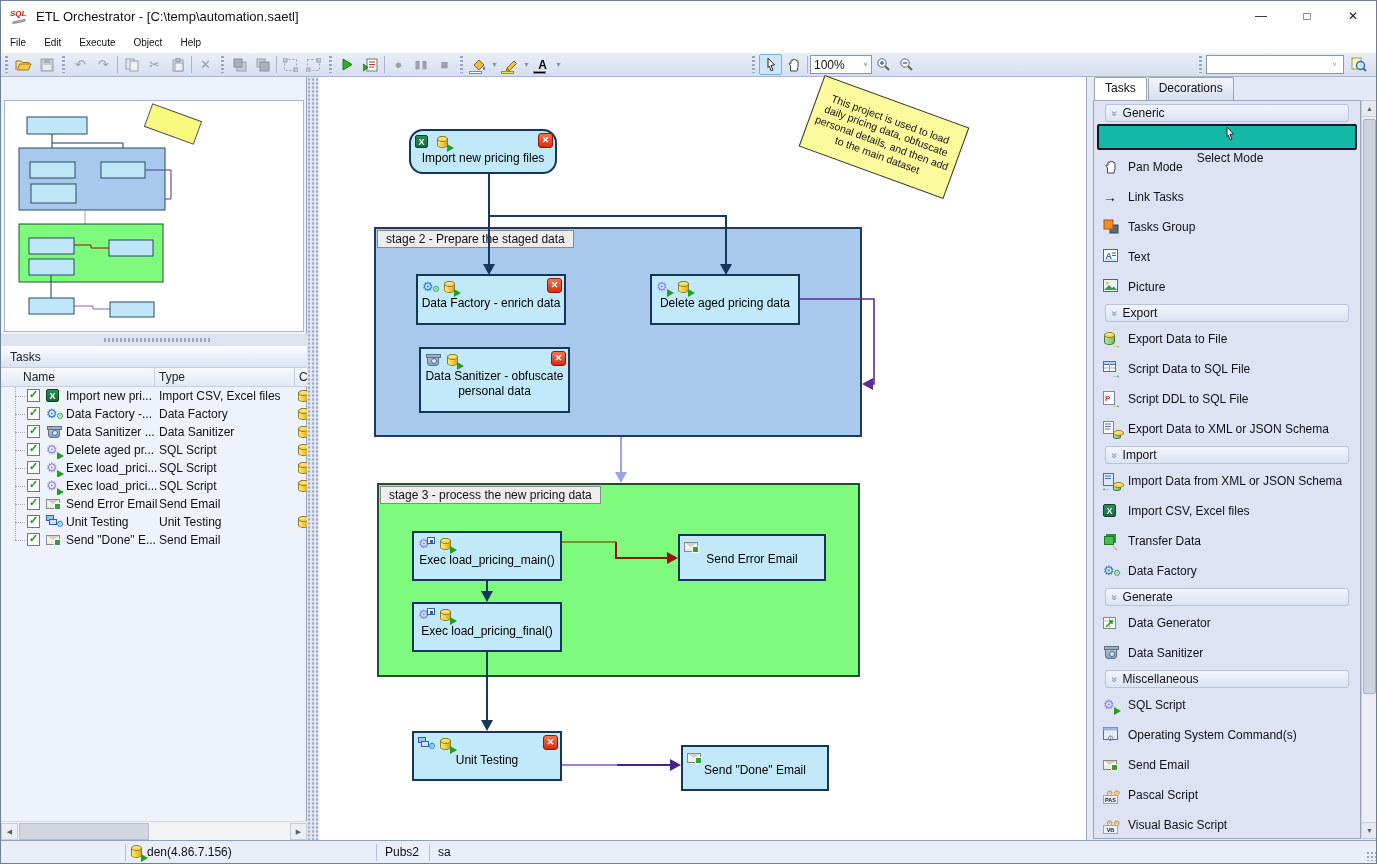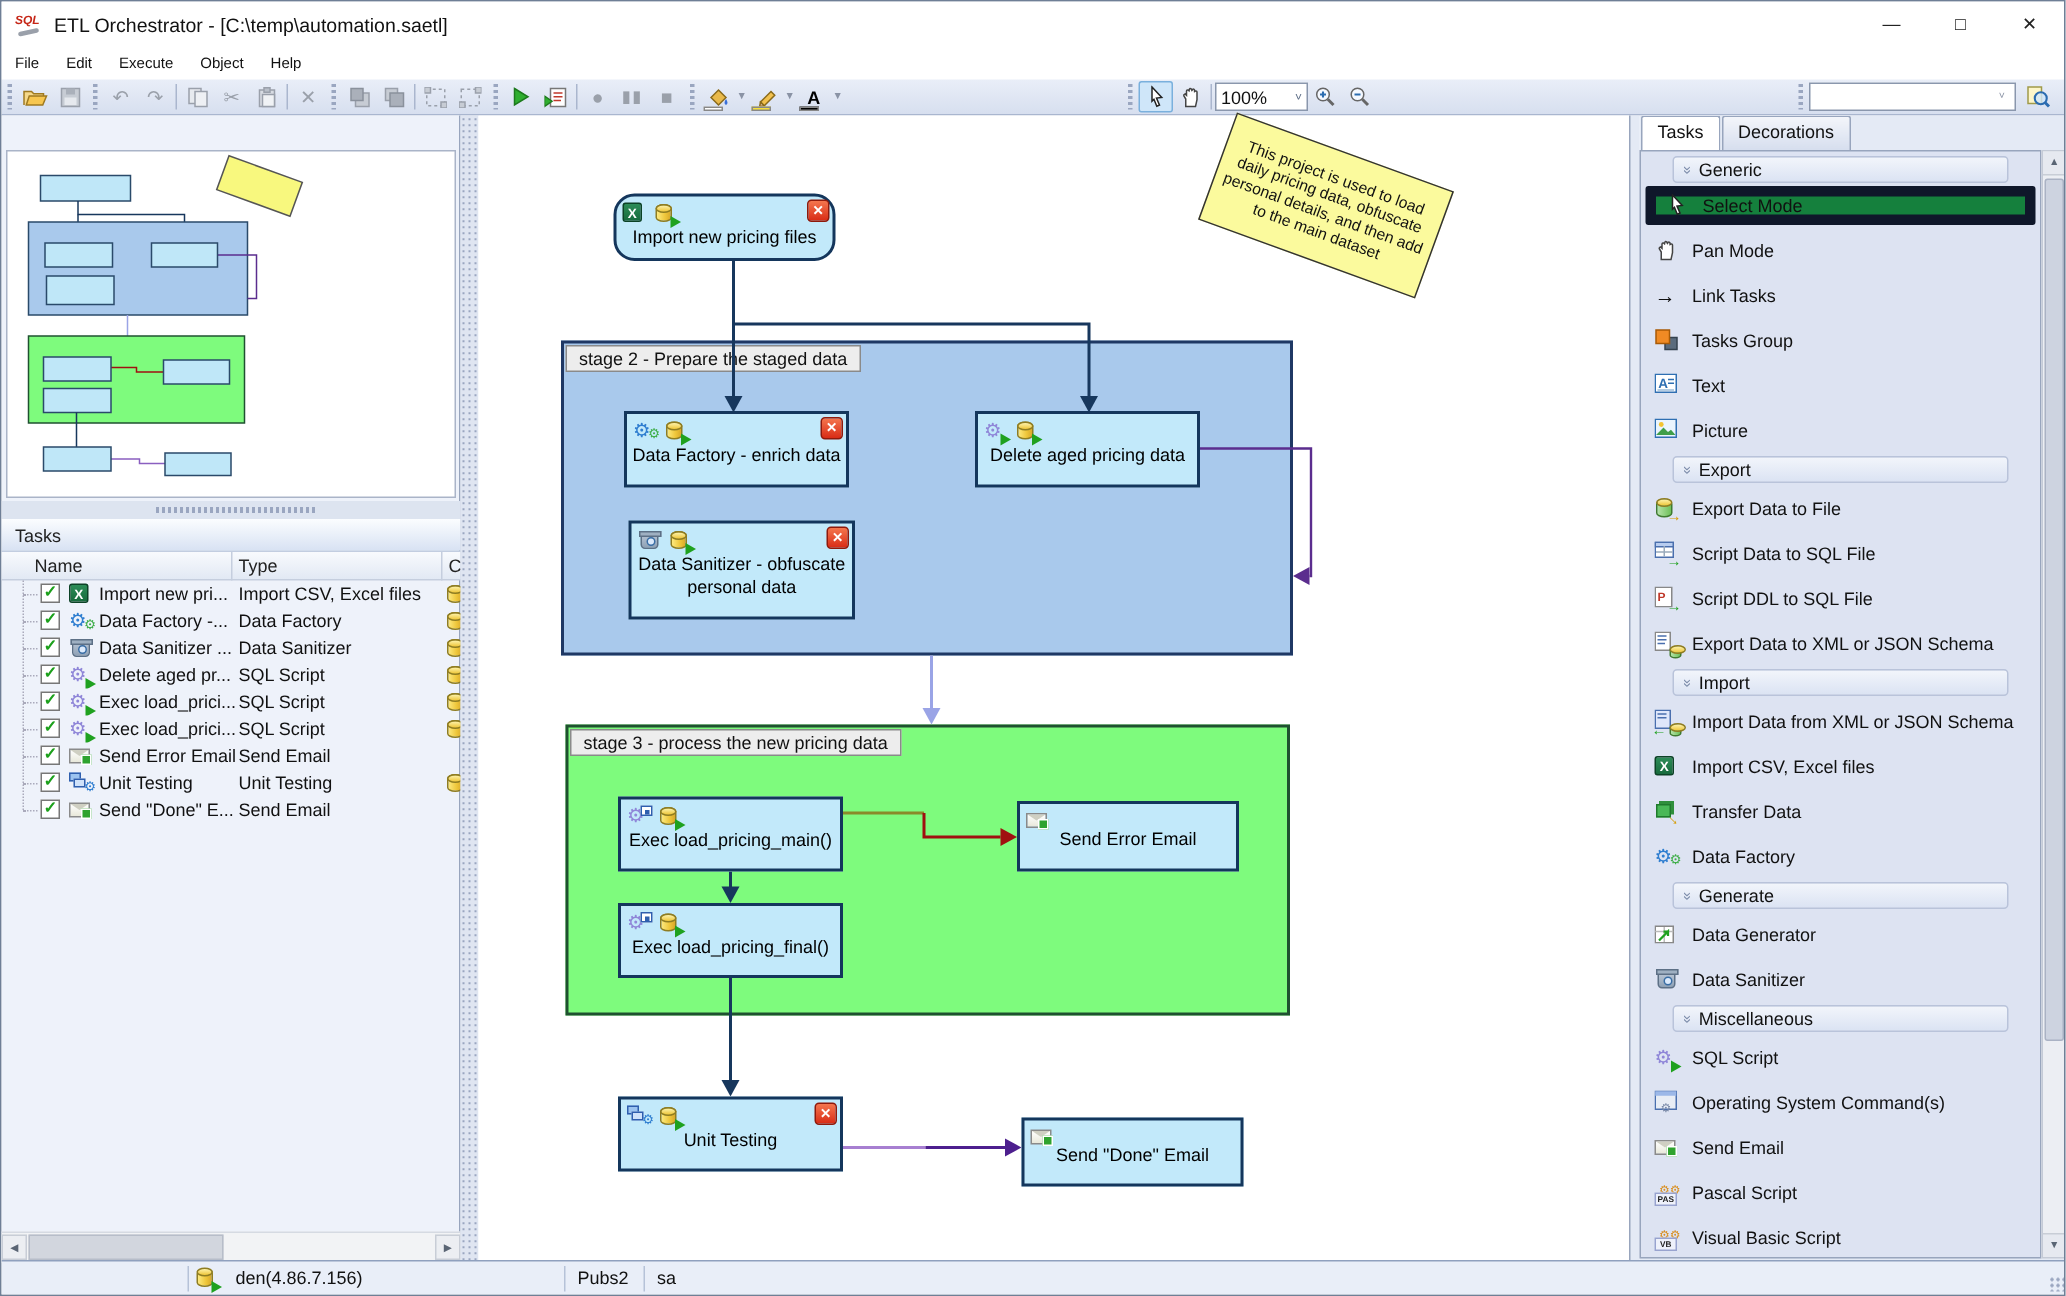--- a/index.html
+++ b/index.html
@@ -104,24 +104,24 @@
   .badge{position:absolute;left:0;bottom:0;width:15px;height:9px;background:#eef1fb;border:1px solid #98a3cf;font-size:5.5px;font-weight:bold;color:#222;text-align:center;line-height:8px;}
   .cube{position:absolute;left:1px;top:3px;width:10px;height:9px;background:#49b857;border:1px solid #1f7a2d;box-shadow:2px -2px 0 #2f8f3c;}
   .arr-y{position:absolute;right:-1px;bottom:-2px;font-size:10px;font-weight:bold;color:#d69b00;}
   .arr-g{position:absolute;right:-1px;bottom:-2px;font-size:10px;font-weight:bold;color:#1fa11f;}
 
   
   .rp-tabs{position:absolute;left:0;top:0;height:23px;display:flex;padding-left:1px;}
   .rp-tab{padding:3px 10px 2px;font-size:12px;color:#111;border:1px solid #98a5bd;border-bottom:none;background:linear-gradient(#f3f5fa,#d6deee);margin-right:1px;border-radius:2px 2px 0 0;}
   .rp-tab.active{background:#fff;position:relative;z-index:2;}
   .rp-body{position:absolute;left:0;top:23px;width:268px;height:739px;background:#dde3f2;border:1px solid #98a5bd;overflow:hidden;padding-top:1px;}
-  .sect{height:18px;margin:2px 21px;background:linear-gradient(#f2f5fb,#dbe3f3);border:1px solid #b9c3da;border-radius:3px;display:flex;align-items:center;font-size:12px;color:#111;padding-left:6px;}
+  .sect{height:18px;margin:2px 11px;background:linear-gradient(#f2f5fb,#dbe3f3);border:1px solid #b9c3da;border-radius:3px;display:flex;align-items:center;font-size:12px;color:#111;padding-left:6px;}
   .chev{display:inline-block;transform:rotate(90deg);color:#7a8aa8;font-size:10px;margin-right:5px;}
   .pitem{height:30px;display:flex;align-items:center;padding-left:9px;font-size:12px;color:#111;gap:8px;}
-  .pitem.sel{height:26px;margin:2px 3px;padding-left:6px;background:#15803d;border:7px solid #0f172a;border-radius:2px;}
+  .pitem.sel{height:26px;margin:2px 3px;padding-left:6px;background:#14b8a6;border:2px solid #0f172a;border-radius:2px;flex-direction:column;}
   .rp-scroll{position:absolute;right:0;top:23px;width:17px;height:739px;background:#eceef3;border:1px solid #c4cad6;}
   .vbtn{position:absolute;left:0;width:15px;height:16px;background:#e6e9f0;border-bottom:1px solid #c8cdd6;display:flex;align-items:center;justify-content:center;font-size:7px;color:#5a6574;}
   .vthumb{position:absolute;left:1px;top:18px;width:13px;height:575px;background:#cdd3e0;border:1px solid #aab2c4;border-radius:2px;}
 
   
   .statusbar{position:absolute;left:0;bottom:0;width:1377px;height:23px;background:#e9eef8;border-top:1px solid #8fa0be;display:flex;align-items:center;font-size:12px;color:#111;}
   .ssep{width:1px;height:17px;background:#b6c2d8;}
   .spanel{display:flex;align-items:center;height:100%;}
   .resgrip{position:absolute;right:2px;bottom:2px;width:10px;height:10px;background:radial-gradient(#9aa6c0 1px,transparent 1.2px);background-size:4px 4px;}
 </style>
@@ -800,21 +800,21 @@
     <div class="rp-scroll">
       <div class="vbtn" style="top:0">▲</div>
       <div class="vthumb"></div>
       <div class="vbtn" style="bottom:0;border-top:1px solid #c8cdd6;border-bottom:none;">▼</div>
     </div>
   </div>
 
   <div class="statusbar">
     <div class="spanel" style="width:124px"></div>
     <div class="ssep"></div>
-    <div class="spanel" style="width:250px;padding-left:4px;gap:10px;">
+    <div class="spanel" style="width:250px;padding-left:4px;gap:0;">
       <span class="ic">
           <span class="dbx"></span>
           <span class="pl"></span>
         </span>
       <span>den(4.86.7.156)</span>
     </div>
     <div class="ssep"></div>
     <div class="spanel" style="width:52px;padding-left:8px;">
       <span>Pubs2</span>
     </div>

